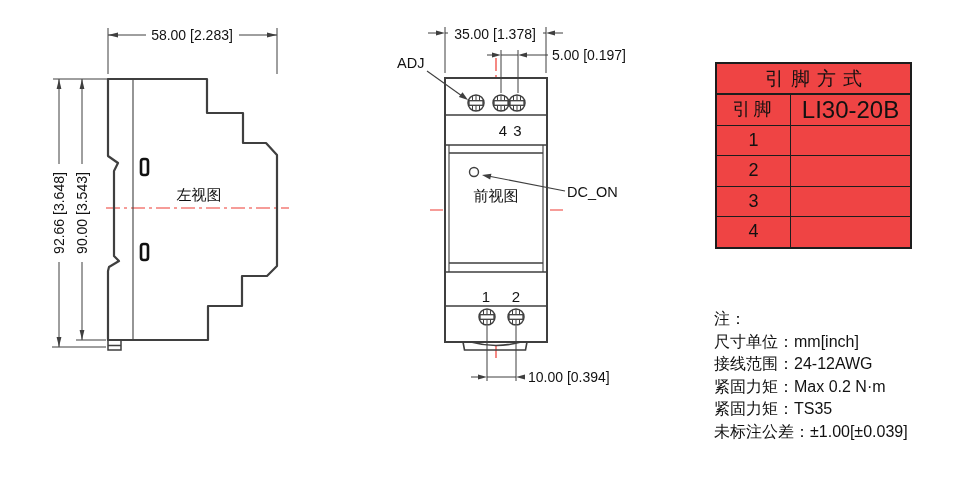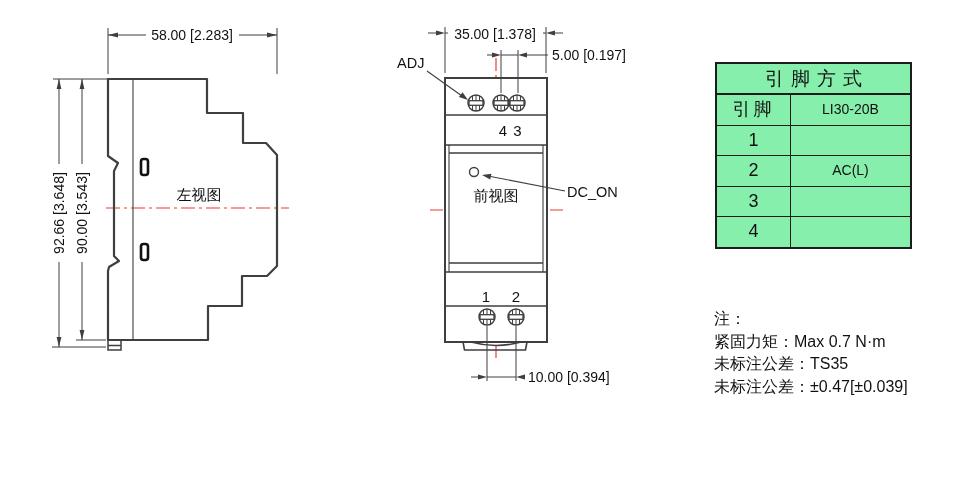--- a/index.html
+++ b/index.html
@@ -6,28 +6,28 @@
   #page{position:relative;width:960px;height:502px;background:#ffffff;overflow:hidden;
         font-family:"Liberation Sans",sans-serif;color:#111;}
   #drawing-svg{position:absolute;left:0;top:0;}
   svg text{font-family:"Liberation Sans",sans-serif;fill:#111;}
   .dim-text{font-size:14px;}
   .cn-label{font-size:15px;}
   .pin-num{font-size:15px;}
   .callout{font-size:14.5px;}
 
   
-  .pin-table{position:absolute;left:715px;top:62px;width:197px;background:#86efac;
+  .pin-table{position:absolute;left:715px;top:62px;width:197px;background:#ef4444;
              border:2px solid #1d1d1d;box-sizing:border-box;}
   .pt-title{height:29px;line-height:29px;text-align:center;font-size:19px;
             letter-spacing:7px;padding-left:7px;border-bottom:2px solid #1d1d1d;}
   .pt-row{display:flex;height:29.5px;line-height:29.5px;border-bottom:1.6px solid #1d1d1d;}
   .pt-row:last-child{border-bottom:none;}
   .pt-c1{width:73px;border-right:1.6px solid #1d1d1d;text-align:center;font-size:18px;}
-  .pt-c2{flex:1;text-align:center;font-size:14px;}
+  .pt-c2{flex:1;text-align:center;font-size:24px;}
   .pt-header .pt-c1{letter-spacing:3px;}
 
   
   .notes{position:absolute;left:714px;top:308px;font-size:16px;line-height:22.6px;
          color:#111;white-space:nowrap;}
 </style>
 </head>
 <body>
 
 <div id="page">
@@ -156,30 +156,31 @@
     <div class="pt-title">引脚方式</div>
     <div class="pt-row pt-header">
       <div class="pt-c1">引脚</div>
       <div class="pt-c2">LI30-20B</div>
     </div>
     <div class="pt-row">
       <div class="pt-c1">1</div>
     </div>
     <div class="pt-row">
       <div class="pt-c1">2</div>
-      <div class="pt-c2">AC(L)</div>
     </div>
     <div class="pt-row">
       <div class="pt-c1">3</div>
     </div>
     <div class="pt-row">
       <div class="pt-c1">4</div>
     </div>
   </div>
 
   <div class="notes">
     <div>注：</div>
-    <div>紧固力矩：Max 0.7 N·m</div>
-    <div>未标注公差：TS35</div>
-    <div>未标注公差：±0.47[±0.039]</div>
+    <div>尺寸单位：mm[inch]</div>
+    <div>接线范围：24-12AWG</div>
+    <div>紧固力矩：Max 0.2 N·m</div>
+    <div>紧固力矩：TS35</div>
+    <div>未标注公差：±1.00[±0.039]</div>
   </div>
 
 </div>
 
 </body></html>

